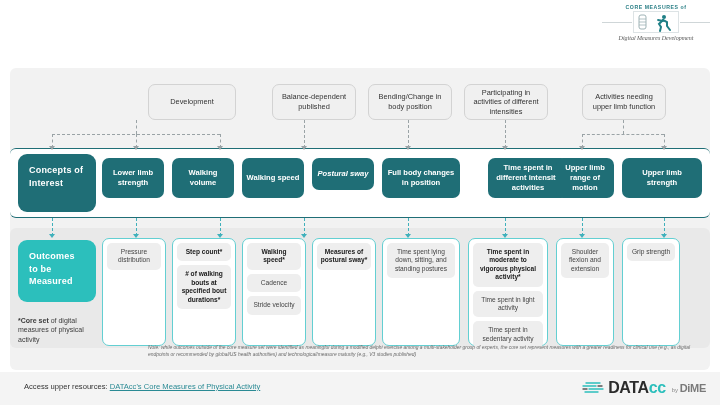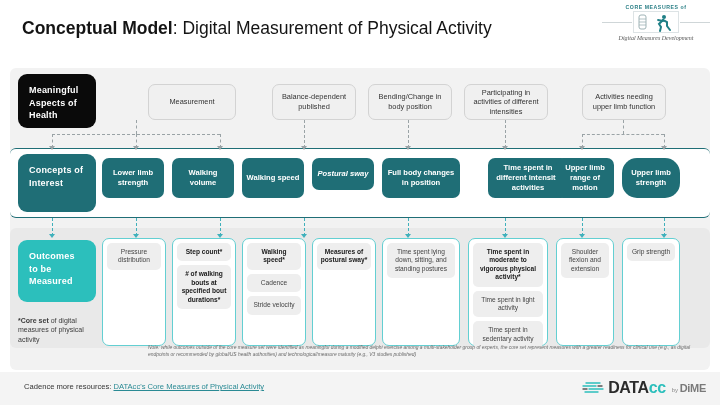--- a/index.html
+++ b/index.html
@@ -134,23 +134,20 @@
   .wave { width: 22px; height: 16px; margin-right: 4px; }
   .datacc { font-size: 16px; font-weight: bold; color: #2b2b2b; letter-spacing: -.4px; }
   .datacc span { color: #2cbfbc; }
   .bydime { font-size: 6px; color: #8a8a8a; margin-left: 6px; }
   .bydime b { font-size: 11px; color: #7a7a7a; font-weight: bold; letter-spacing: -.3px; }
 </style>
 </head>
 <body>
 
 <div class="header">
-  <div class="header-title">
-    <b>Conceptual Model</b><span>: Digital Measurement of Physical Activity</span>
-  </div>
 
   <div class="logo">
     <div class="logo-l1">CORE MEASURES of</div>
     <div class="logo-mid">
       <div class="logo-rule left"></div>
       <div class="logo-rule right"></div>
       <div class="logo-box">
         <svg width="44" height="20" viewBox="0 0 44 20">
           <rect x="5" y="3" width="7" height="14" rx="2" fill="none" stroke="#9fb3b6" stroke-width="1"></rect>
           <line x1="5" y1="7" x2="12" y2="7" stroke="#9fb3b6" stroke-width="0.8"></line>
@@ -165,21 +162,20 @@
     </div>
     <div class="logo-l3">Digital Measures Development</div>
   </div>
 </div>
 
 <div class="panel">
 
   <div class="band-concepts"></div>
   <div class="band-outcomes"></div>
 
-  <div class="rowlabel meaningful">Meaningful Aspects of Health</div>
   <div class="rowlabel outcomes">Outcomes to be Measured</div>
   <div class="rowlabel concepts">Concepts of Interest</div>
 
   <div class="corenote">
     <b>*Core set</b><span> of digital measures of physical activity</span>
   </div>
 
   <div>
 
     <div class="vline" style="left:126px; top:52px; height:14px;"></div>
@@ -219,36 +215,36 @@
     <div class="arrow teal" style="left:395px; top:166px;"></div>
     <div class="vline teal" style="left:495px; top:150px; height:18px;"></div>
     <div class="arrow teal" style="left:492px; top:166px;"></div>
     <div class="vline teal" style="left:572px; top:150px; height:18px;"></div>
     <div class="arrow teal" style="left:569px; top:166px;"></div>
     <div class="vline teal" style="left:654px; top:150px; height:18px;"></div>
     <div class="arrow teal" style="left:651px; top:166px;"></div>
   </div>
 
   <div>
-    <div class="mbox" style="left:138px; top:16px; width:88px; height:36px;">Measurement</div>
+    <div class="mbox" style="left:138px; top:16px; width:88px; height:36px;">Development</div>
     <div class="mbox" style="left:262px; top:16px; width:84px; height:36px;">Balance-dependent published</div>
     <div class="mbox" style="left:358px; top:16px; width:84px; height:36px;">Bending/Change in body position</div>
     <div class="mbox" style="left:454px; top:16px; width:84px; height:36px;">Participating in activities of different intensities</div>
     <div class="mbox" style="left:572px; top:16px; width:84px; height:36px;">Activities needing upper limb function</div>
   </div>
 
   <div>
     <div class="cbox" style="left:92px;  top:90px; width:62px; height:40px;">Lower limb strength</div>
     <div class="cbox" style="left:162px; top:90px; width:62px; height:40px;">Walking volume</div>
     <div class="cbox" style="left:232px; top:90px; width:62px; height:40px;">Walking speed</div>
     <div class="cbox" style="left:302px; top:90px; width:62px; height:32px;font-style:italic;">Postural sway</div>
     <div class="cbox" style="left:372px; top:90px; width:78px; height:40px;">Full body changes in position</div>
     <div class="cbox" style="left:478px; top:90px; width:80px; height:40px;">Time spent in different intensity activities</div>
     <div class="cbox" style="left:546px; top:90px; width:58px; height:40px;">Upper limb range of motion</div>
-    <div class="cbox" style="left:612px; top:90px; width:58px; height:40px;border-radius:15px;">Upper limb strength</div>
+    <div class="cbox" style="left:612px; top:90px; width:80px; height:40px;">Upper limb strength</div>
   </div>
 
   <div>
     <div class="ocol" style="left:92px;  top:170px; width:64px; height:108px;">
       <div class="opill">Pressure distribution</div>
     </div>
 
     <div class="ocol" style="left:162px; top:170px; width:64px; height:108px;">
       <div class="opill core">Step count*</div>
       <div class="opill core"># of walking bouts at specified bout durations*</div>
@@ -281,21 +277,21 @@
     <div class="ocol" style="left:612px; top:170px; width:58px; height:108px;">
       <div class="opill">Grip strength</div>
     </div>
   </div>
 </div>
 
 <div class="note">Note: while outcomes outside of the core measure set were identified as meaningful during a modified delphi exercise among a multi-stakeholder group of experts, the core set represent measures with a greater readiness for clinical use (e.g., as digital endpoints or recommended by global/US health authorities) and technological/measure maturity (e.g., V3 studies published)</div>
 
 <div class="footer">
   <div class="footer-text">
-    <span>Cadence more resources: </span><a class="footer-link" href="#">DATAcc's Core Measures of Physical Activity</a>
+    <span>Access upper resources: </span><a class="footer-link" href="#">DATAcc's Core Measures of Physical Activity</a>
   </div>
   <div class="footer-logo">
     <span class="wave">
       <svg width="22" height="16" viewBox="0 0 22 16">
         <g stroke="#2cbfbc" stroke-width="1.4" stroke-linecap="round">
           <line x1="4" y1="3" x2="18" y2="3"></line>
           <line x1="1" y1="6" x2="14" y2="6"></line>
           <line x1="7" y1="9" x2="21" y2="9"></line>
           <line x1="3" y1="12" x2="16" y2="12"></line>
         </g>

